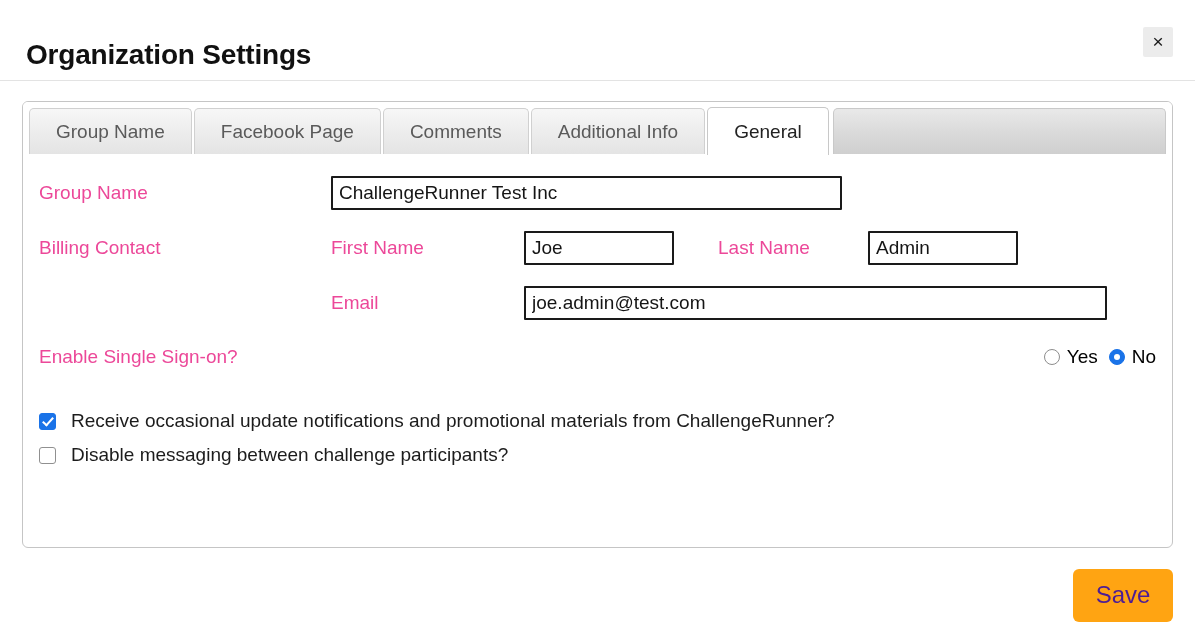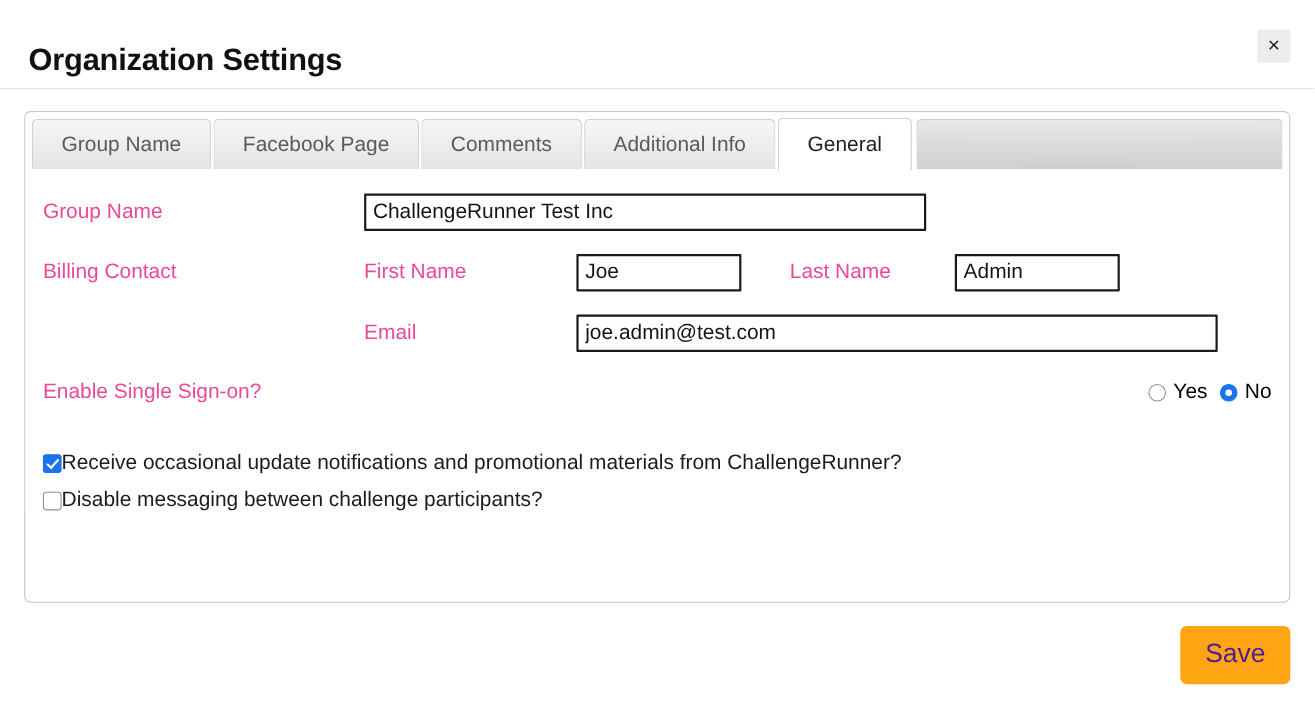--- a/index.html
+++ b/index.html
@@ -218,20 +218,21 @@
     left: 50%;
     top: 50%;
     transform: translate(-50%, -50%);
   }
 
   
   .checkbox-row {
     display: flex;
     align-items: center;
     margin-bottom: 12px;
+    gap: 15px;
   }
   .checkbox-box {
     width: 17px;
     height: 17px;
     border: 1.5px solid #909090;
     border-radius: 3px;
     background: #fff;
     display: inline-block;
     position: relative;
     flex: 0 0 auto;

